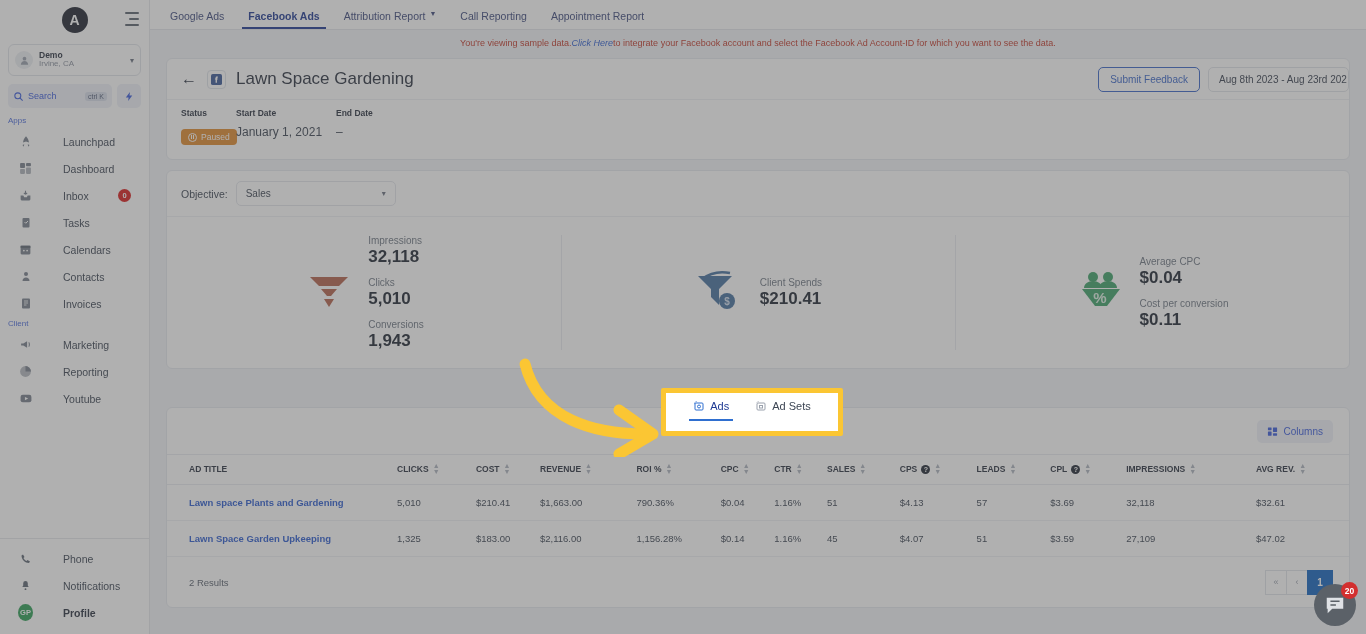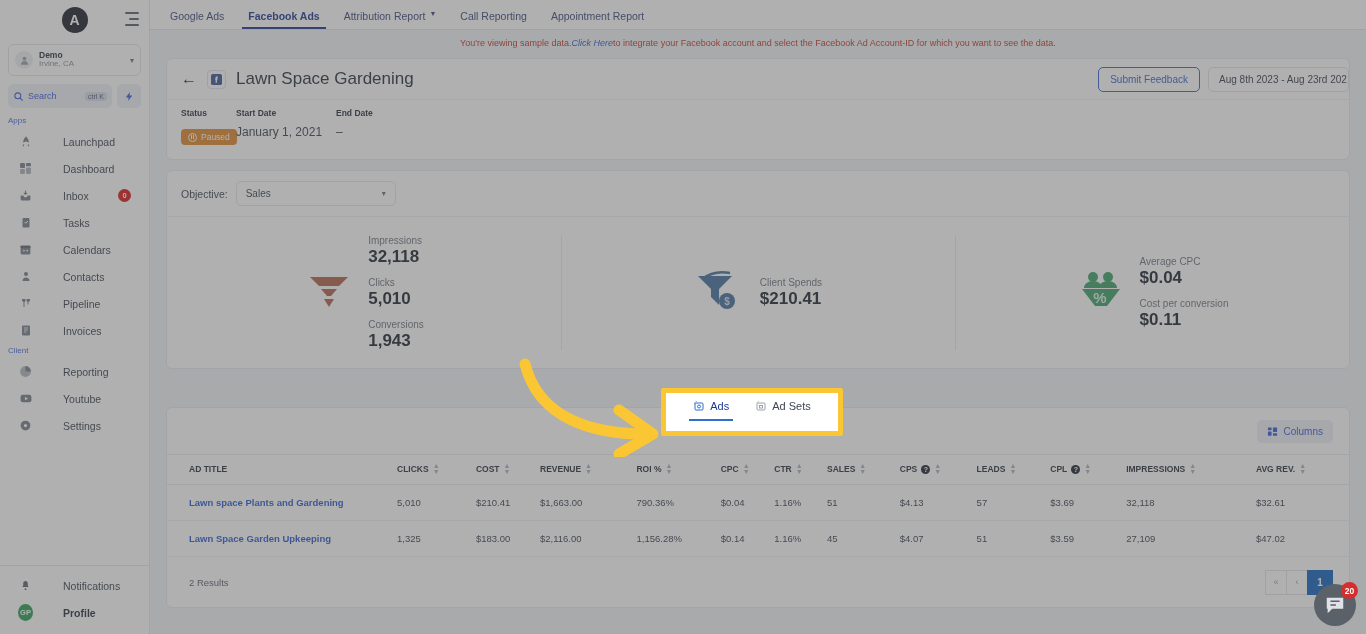--- a/index.html
+++ b/index.html
@@ -319,69 +319,68 @@
           <svg width="12" height="13" viewBox="0 0 24 24" fill="#78808d">
             <circle cx="12" cy="7" r="4"></circle>
             <path d="M5 21c0-4 3-7 7-7s7 3 7 7z"></path>
           </svg>
         </span>
       <span class="lbl">Contacts</span>
     </div>
     <div class="nav-item">
       <span class="ico">
           <svg width="12" height="13" viewBox="0 0 24 24" fill="#78808d">
-            <path d="M4 3h7v4l-2 2v10H7V9L4 7z"></path>
-            <path d="M13 3h7v4l-3 2v5h-2V9l-2-2z"></path>
-          </svg>
-        </span>
-      <span class="lbl">Pipeline</span>
-    </div>
-    <div class="nav-item">
-      <span class="ico">
-          <svg width="12" height="13" viewBox="0 0 24 24" fill="#78808d">
             <rect x="4" y="2" width="16" height="20" rx="2"></rect>
             <path d="M8 7h8M8 11h8M8 15h5" stroke="#fff" stroke-width="1.6"></path>
           </svg>
         </span>
       <span class="lbl">Invoices</span>
     </div>
 
     <div class="sec-label">Client</div>
 
+    <div class="nav-item">
+      <span class="ico">
+          <svg width="14" height="13" viewBox="0 0 24 24" fill="#78808d">
+            <path d="M3 10v4h4l7 4V6l-7 4z"></path>
+            <path d="M17 8c1.6 1.2 1.6 6.8 0 8" stroke="#78808d" stroke-width="2" fill="none"></path>
+          </svg>
+        </span>
+      <span class="lbl">Marketing</span>
+    </div>
     <div class="nav-item">
       <span class="ico">
           <svg width="13" height="13" viewBox="0 0 24 24" fill="#78808d">
             <path d="M12 2a10 10 0 100 20 10 10 0 000-20z" opacity=".55"></path>
             <path d="M12 2v10h10A10 10 0 0012 2z"></path>
           </svg>
         </span>
       <span class="lbl">Reporting</span>
     </div>
     <div class="nav-item">
       <span class="ico">
           <svg width="14" height="13" viewBox="0 0 24 24" fill="#78808d">
             <rect x="2" y="5" width="20" height="14" rx="4"></rect>
             <path d="M10 9l6 3-6 3z" fill="#fff"></path>
           </svg>
         </span>
       <span class="lbl">Youtube</span>
     </div>
-    <div class="nav-item">
-      <span class="ico">
-          <svg width="13" height="13" viewBox="0 0 24 24" fill="#78808d">
-            <circle cx="12" cy="12" r="9"></circle>
-            <circle cx="12" cy="12" r="3" fill="#fff"></circle>
-          </svg>
-        </span>
-      <span class="lbl">Settings</span>
-    </div>
 
     <div class="nav-spacer"></div>
 
     <div class="sidebar-footer">
+      <div class="nav-item">
+        <span class="ico">
+            <svg width="12" height="12" viewBox="0 0 24 24" fill="#5e6773">
+              <path d="M6 3l3 5-2 2c1 2.5 3.5 5 6 6l2-2 5 3-2 3c-8 0-15-7-15-15z"></path>
+            </svg>
+          </span>
+        <span class="lbl">Phone</span>
+      </div>
       <div class="nav-item">
         <span class="ico">
             <svg width="11" height="13" viewBox="0 0 24 24" fill="#5e6773">
               <path d="M12 2a5 5 0 015 5v5l2 3H5l2-3V7a5 5 0 015-5z"></path>
               <circle cx="12" cy="20" r="2"></circle>
             </svg>
           </span>
         <span class="lbl">Notifications</span>
       </div>
       <div class="nav-item">

